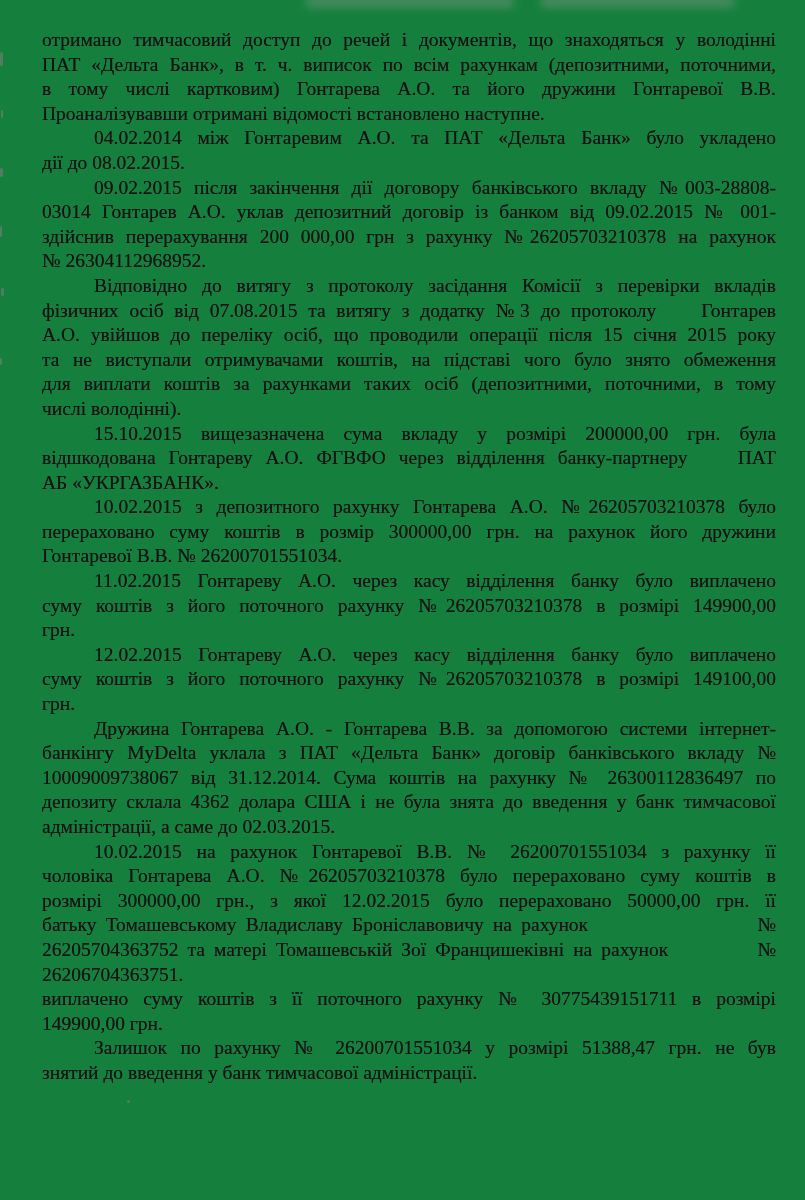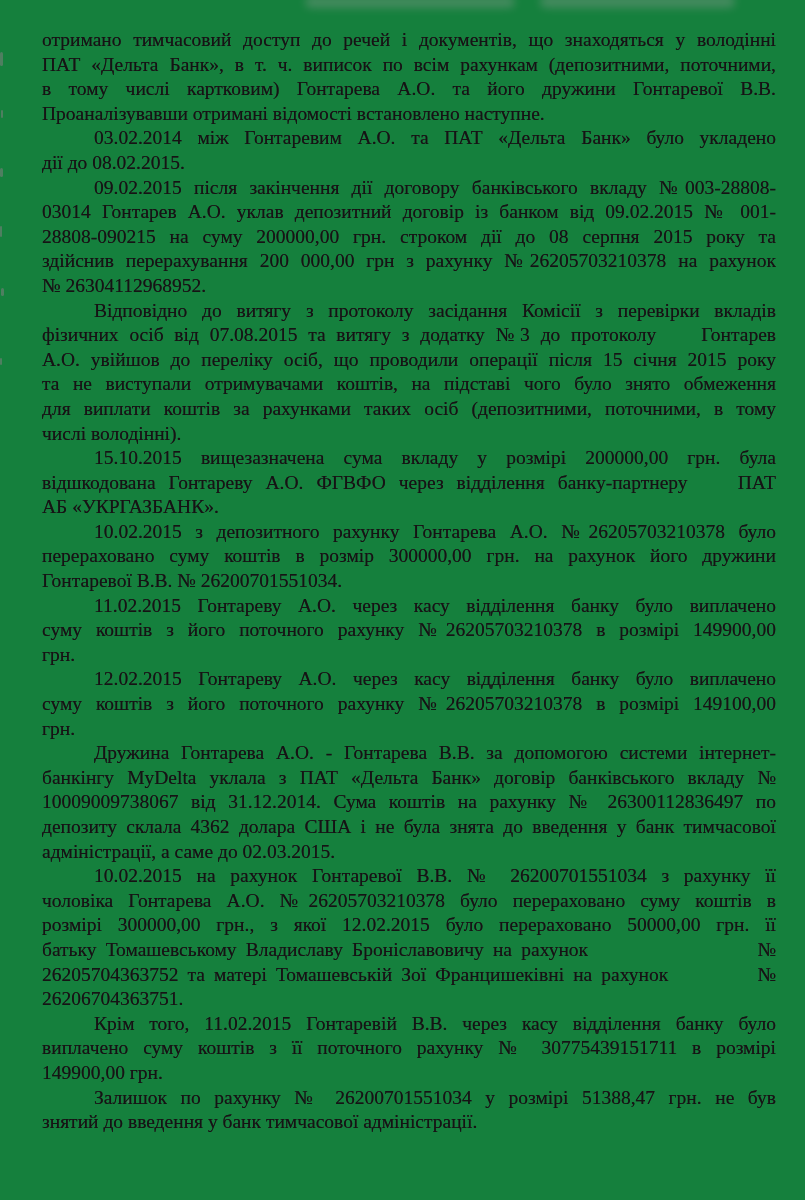--- a/index.html
+++ b/index.html
@@ -71,25 +71,24 @@
   <div class="speck" style="left:0; top:226px; width:2px; height:11px;"></div>
   <div class="speck" style="left:1px; top:288px; width:3px; height:8px;"></div>
   <div class="speck" style="left:0; top:358px; width:2px; height:7px;"></div>
   <div class="speck" style="left:127px; top:1100px; width:3px; height:3px;"></div>
 
   <section id="doc">
       <div class="line">отримано тимчасовий доступ до речей і документів, що знаходяться у володінні</div>
       <div class="line">ПАТ «Дельта Банк», в т. ч. виписок по всім рахункам (депозитними, поточними,</div>
       <div class="line">в тому числі картковим) Гонтарева А.О. та його дружини Гонтаревої В.В.</div>
       <div class="line last">Проаналізувавши отримані відомості встановлено наступне.</div>
-      <div class="line indent">03.02.2014 між Гонтаревим А.О. та ПАТ «Дельта Банк» було укладено</div>
+      <div class="line indent">04.02.2014 між Гонтаревим А.О. та ПАТ «Дельта Банк» було укладено</div>
       <div class="line last">дії до 08.02.2015.</div>
       <div class="line indent">09.02.2015 після закінчення дії договору банківського вкладу №003-28808-</div>
       <div class="line">03014 Гонтарев А.О. уклав депозитний договір із банком від 09.02.2015 № 001-</div>
-      <div class="line">28808-090215 на суму 200000,00 грн. строком дії до 08 серпня 2015 року та</div>
       <div class="line">здійснив перерахування 200 000,00 грн з рахунку №26205703210378 на рахунок</div>
       <div class="line last">№ 26304112968952.</div>
       <div class="line indent">Відповідно до витягу з протоколу засідання Комісії з перевірки вкладів</div>
       <div class="line">фізичних осіб від 07.08.2015 та витягу з додатку №3 до протоколу<span class="gap" style="width: 45px;"></span>Гонтарев</div>
       <div class="line">А.О. увійшов до переліку осіб, що проводили операції після 15 січня 2015 року</div>
       <div class="line">та не виступали отримувачами коштів, на підставі чого було знято обмеження</div>
       <div class="line">для виплати коштів за рахунками таких осіб (депозитними, поточними, в тому</div>
       <div class="line last">числі володінні).</div>
       <div class="line indent">15.10.2015 вищезазначена сума вкладу у розмірі 200000,00 грн. була</div>
       <div class="line">відшкодована Гонтареву А.О. ФГВФО через відділення банку-партнеру<span class="gap" style="width: 50px;"></span>ПАТ</div>
@@ -107,19 +106,18 @@
       <div class="line">банкінгу MyDelta уклала з ПАТ «Дельта Банк» договір банківського вкладу №</div>
       <div class="line">10009009738067 від 31.12.2014. Сума коштів на рахунку № 26300112836497 по</div>
       <div class="line">депозиту склала 4362 долара США і не була знята до введення у банк тимчасової</div>
       <div class="line last">адміністрації, а саме до 02.03.2015.</div>
       <div class="line indent">10.02.2015 на рахунок Гонтаревої В.В. № 26200701551034 з рахунку її</div>
       <div class="line">чоловіка Гонтарева А.О. №26205703210378 було перераховано суму коштів в</div>
       <div class="line">розмірі 300000,00 грн., з якої 12.02.2015 було перераховано 50000,00 грн. її</div>
       <div class="line">батьку Томашевському Владиславу Броніславовичу на рахунок<span class="gap" style="width: 165px;"></span>№</div>
       <div class="line">26205704363752 та матері Томашевській Зої Францишеківні на рахунок<span class="gap" style="width: 85px;"></span>№</div>
       <div class="line last">26206704363751.</div>
-      <div class="line indent">Крім того, 11.02.2015 Гонтаревій В.В. через касу відділення банку було</div>
       <div class="line">виплачено суму коштів з її поточного рахунку № 30775439151711 в розмірі</div>
       <div class="line last">149900,00 грн.</div>
       <div class="line indent">Залишок по рахунку № 26200701551034 у розмірі 51388,47 грн. не був</div>
       <div class="line last">знятий до введення у банк тимчасової адміністрації.</div>
     </section>
 </div>
 
 </body></html>

